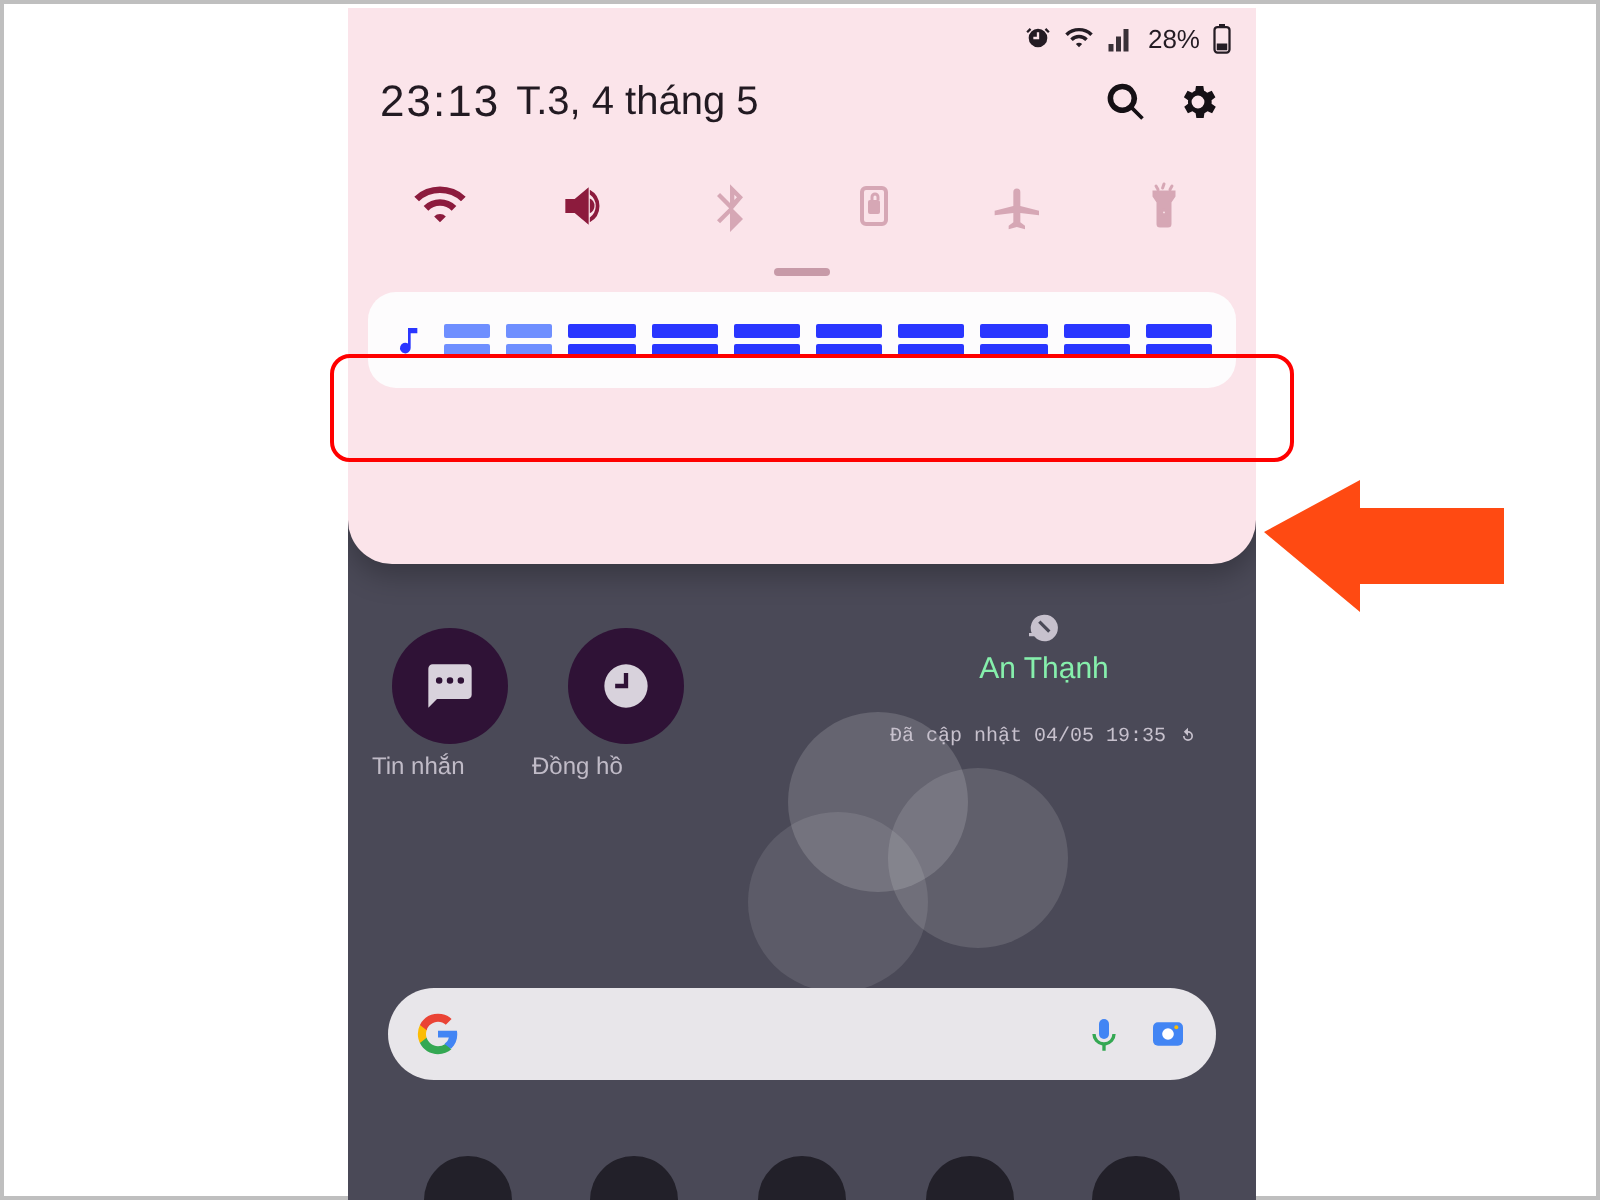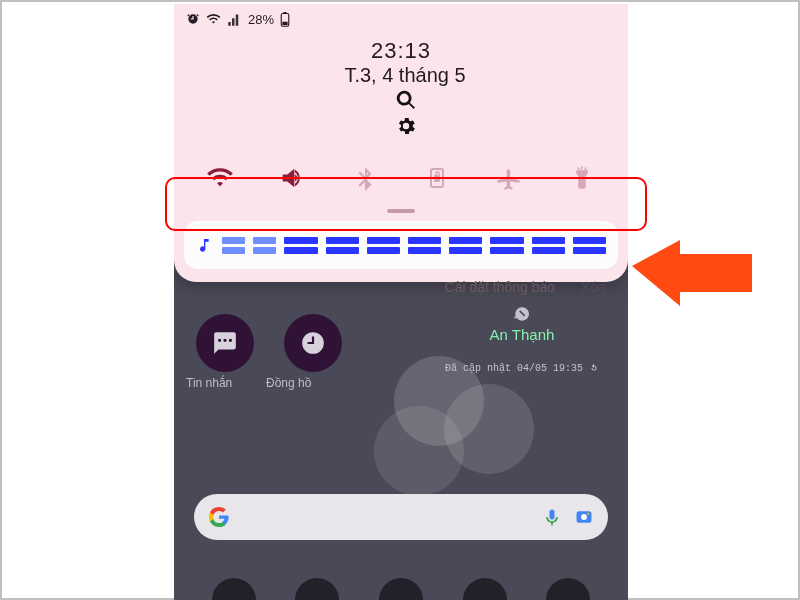--- a/index.html
+++ b/index.html
@@ -40,28 +40,27 @@
   }
 
   
   .panel {
     position: absolute; left: 0; top: 0; right: 0; height: 278px;
     background: #fbe4ea;
     border-radius: 0 0 22px 22px;
     box-shadow: 0 6px 14px rgba(0,0,0,0.25);
   }
   .statusbar {
-    display: flex; align-items: center; 
+    display: flex; align-items: center; justify-content: flex-end;
     gap: 6px; padding: 6px 12px 0 12px; height: 24px;
     color: #241c24; font-size: 13px;
   }
   .daterow {
     display: flex; align-items: center; padding: 10px 16px 6px 16px;
     color: #221a22;
-    flex-direction: column;
   }
   .daterow .time { font-size: 22px; font-weight: 500; letter-spacing: 1px; font-family: "Comic Sans MS", cursive, sans-serif; }
   .daterow .date { font-size: 20px; margin-left: 8px; font-family: "Comic Sans MS", cursive, sans-serif; }
   .daterow .spacer { flex: 1; }
   .daterow .act { width: 26px; height: 26px; display:flex;align-items:center;justify-content:center; margin-left:10px; }
 
   .qs-row {
     display: flex; justify-content: space-around; align-items: center;
     padding: 14px 10px 10px 10px;
   }
@@ -267,24 +266,20 @@
           <span style="width:40px"></span>
           <span style="width:40px"></span>
           <span style="width:40px"></span>
           <span style="width:40px"></span>
           <span style="width:40px"></span>
           <span style="width:40px"></span>
           <span style="width:40px"></span>
         </div>
       </div>
 
-      <div class="notif-actions">
-        <span>Cài đặt thông báo</span>
-        <span class="dis">Xóa</span>
-      </div>
     </div>
 
   </div>
 
   <div class="redbox" style="left:163px; top:175px; width:482px; height:54px;"></div>
 
   <svg class="arrow" viewBox="0 0 120 100">
     <polygon points="0,40 48,14 48,28 120,28 120,66 48,66 48,80" fill="#ff4a12"></polygon>
   </svg>
 </div>

